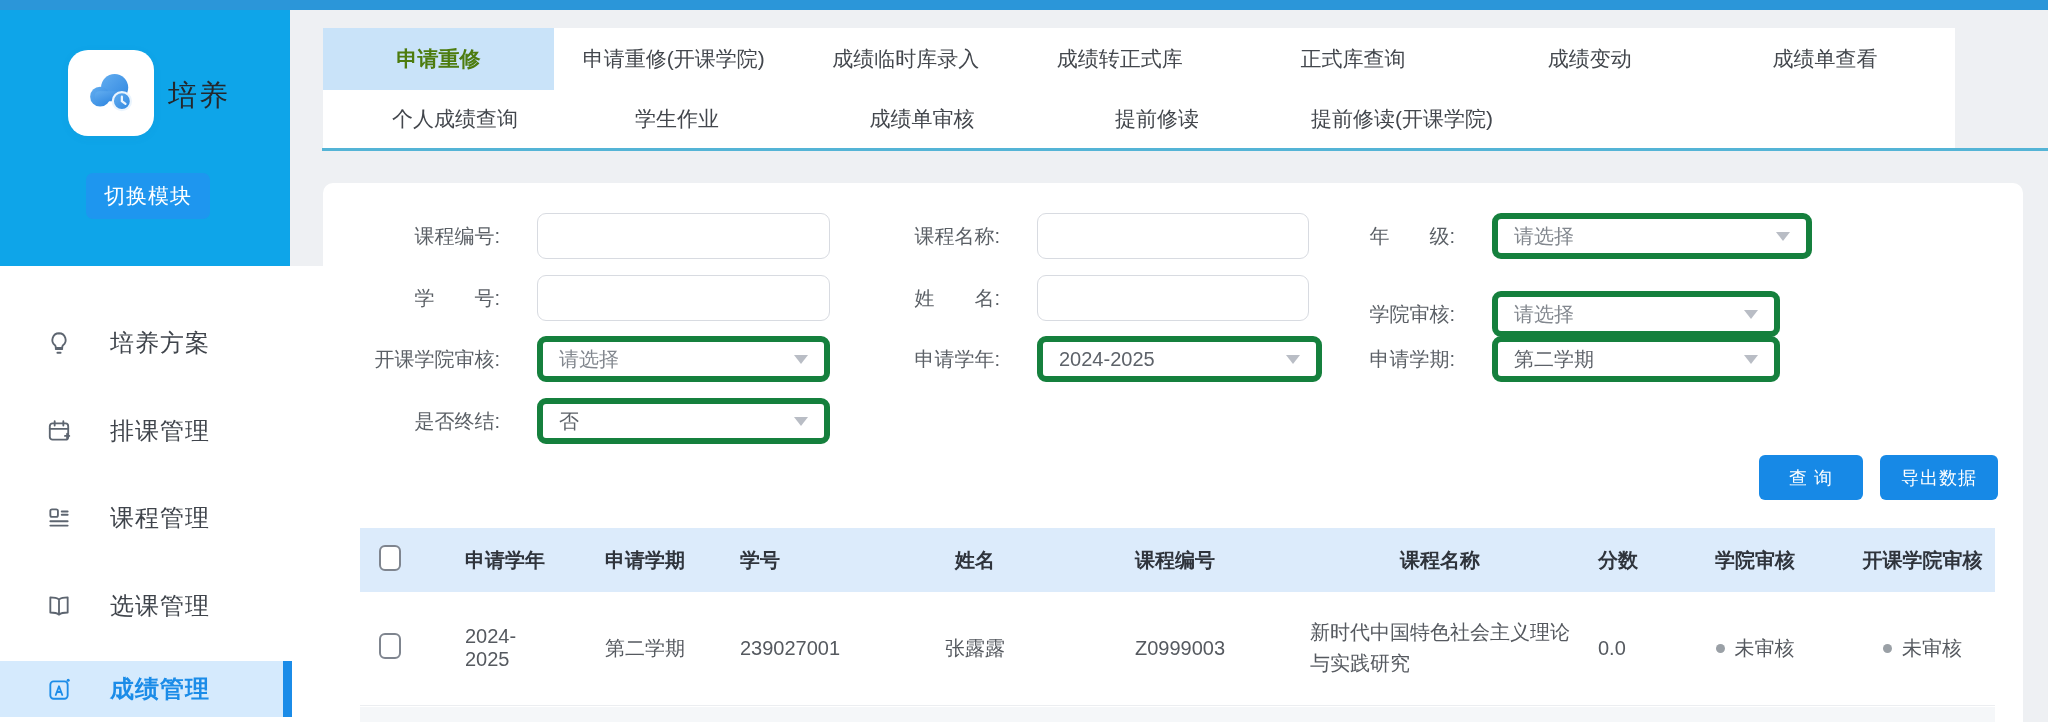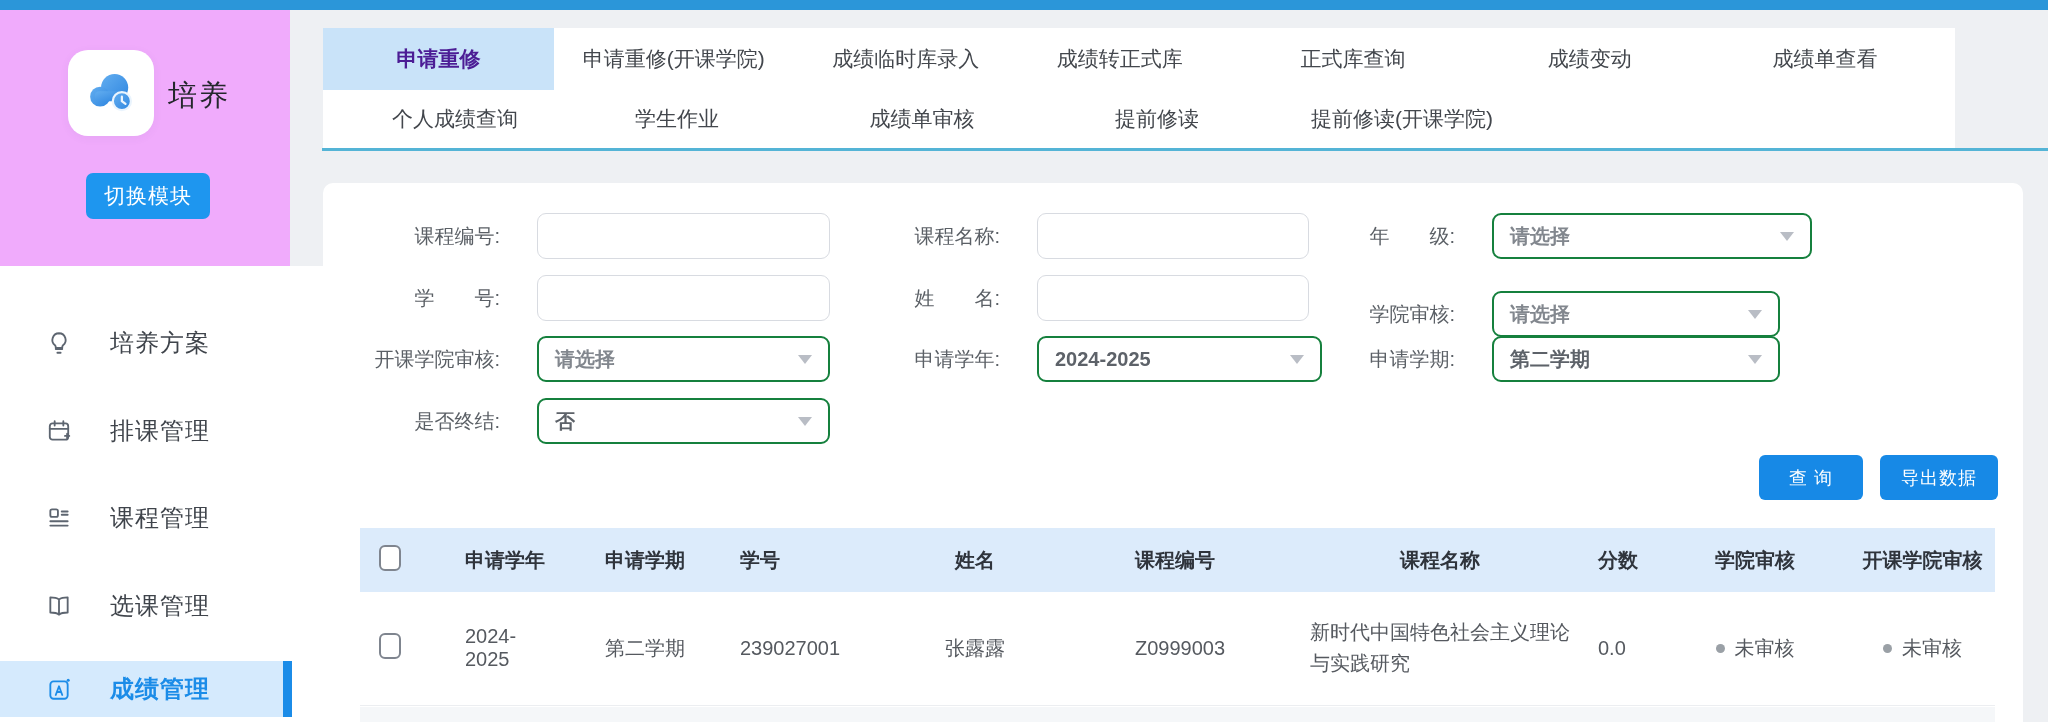--- a/index.html
+++ b/index.html
@@ -7,21 +7,21 @@
   body {
     position:relative;
     background:#eef0f3;
     font-family:"Liberation Sans","DejaVu Sans",sans-serif;
     color:#3c4147;
   }
   
   .topbar { position:absolute; top:0; left:0; width:2048px; height:10px; background:#2b96d9; }
 
   
-  .sidebar { position:absolute; top:10px; left:0; width:290px; height:712px; background:#f0abfc; }
+  .sidebar { position:absolute; top:10px; left:0; width:290px; height:712px; background:#0ea5e9; }
   .logo-card {
     position:absolute; left:68px; top:40px; width:86px; height:86px;
     background:#fff; border-radius:20px; display:flex; align-items:center; justify-content:center;
     box-shadow:0 2px 10px rgba(60,80,120,.06);
   }
   .brand-label { position:absolute; left:168px; top:66px; font-size:29px; color:#24272c; letter-spacing:2px; }
   .switch-btn {
     position:absolute; left:86px; top:163px; width:124px; height:46px;
     background:#1e96ef; color:#fff; border:none; border-radius:7px;
     font-size:21px; font-family:inherit; cursor:pointer; letter-spacing:1px;
@@ -39,38 +39,38 @@
   .active-bar { position:absolute; left:283px; width:9px; height:56px; background:#1b8ce8; }
 
   
   .tabs-wrap { position:absolute; left:323px; top:28px; width:1632px; height:120px; background:#fff; }
   .tabrow { position:absolute; left:0; width:100%; height:62px; display:flex; }
   .tabrow.r2 { top:62px; height:58px; }
   .tab {
     height:100%; display:flex; align-items:center; justify-content:center;
     font-size:21px; color:#43474d; cursor:pointer; white-space:nowrap;
   }
-  .tab.active { background:#c9e3f9; color:#4c1d95; font-weight:bold; }
+  .tab.active { background:#c9e3f9; color:#4d7c0f; font-weight:bold; }
   .tabs-underline { position:absolute; left:322px; top:148px; width:1726px; height:3px; background:#54b4d6; }
 
   
   .panel {
     position:absolute; left:323px; top:183px; width:1700px; height:600px;
     background:#fff; border-radius:10px;
   }
   .fgroup { position:absolute; display:flex; align-items:center; height:46px;gap:29px; }
   .flabel { width:140px; text-align:right; margin-right:8px; font-size:20px; color:#5b6066; white-space:pre; }
   .finput {
     height:46px; border:1px solid #d8dbe1; border-radius:9px; background:#fff;
     font-size:20px; font-family:inherit; color:#45494f; padding:0 14px; outline:none;
   }
   .fselect {
-    height:46px; border:2px solid #15803d; border-radius:9px; background:#fff;
+    height:46px; border:6px solid #15803d; border-radius:9px; background:#fff;
     display:flex; align-items:center; justify-content:space-between;
-    padding:0 16px; font-size:20px; color:#5d6269; cursor:pointer;font-weight:bold;
+    padding:0 16px; font-size:20px; color:#5d6269; cursor:pointer;
   }
   .fselect .caret {
     width:0; height:0; border-left:7px solid transparent; border-right:7px solid transparent;
     border-top:9px solid #b9bdc5; margin-left:10px; flex:none;
   }
   .fselect.placeholder { color:#82878e; }
 
   .btn {
     position:absolute; height:45px; border:none; border-radius:6px;
     background:#1789e6; color:#fff; font-size:18px; font-family:inherit;

